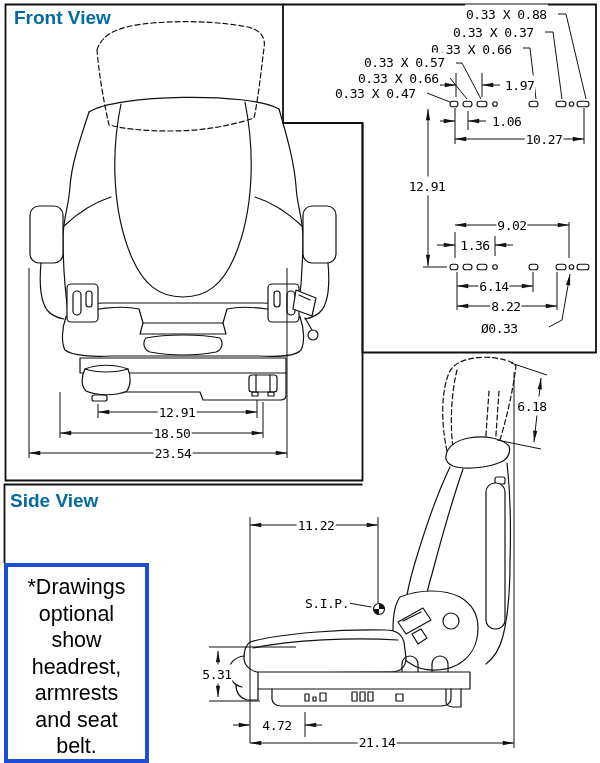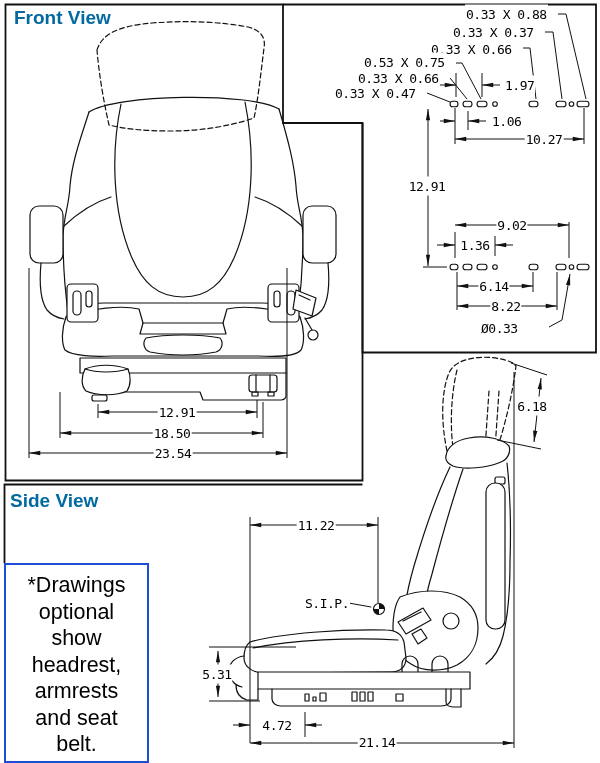--- a/index.html
+++ b/index.html
@@ -6,21 +6,21 @@
   .page{position:relative;width:600px;height:763px;background:#fff;overflow:hidden;
         font-family:"Liberation Sans", sans-serif;}
   .page svg{position:absolute;left:0;top:0;z-index:1;}
   .title{position:absolute;z-index:3;font-family:Liberation Sans, sans-serif;font-weight:bold;
          font-size:19px;line-height:20px;color:#0369a1;white-space:nowrap;}
   .dim{position:absolute;z-index:2;font-family:"DejaVu Sans Mono", monospace;font-size:13px;
        letter-spacing:-0.5px;line-height:15px;color:#000;white-space:nowrap;background:#fff;padding:2px 1px;}
   .ctr{transform:translate(-50%,-50%);}
   .cy{transform:translateY(-50%);}
   .note-box{position:absolute;left:4px;top:563px;width:145px;height:200px;z-index:2;
-            border:2px solid #1d4ed8;background:#fff;box-sizing:border-box;text-align:center;padding-top:7px;}
+            border:4px solid #1d4ed8;background:#fff;box-sizing:border-box;text-align:center;padding-top:7px;}
   .note-line{font-size:21.5px;line-height:26.5px;color:#000;}
 </style>
 </head>
 <body>
 
 <div class="page">
 
   <svg width="600" height="763" viewBox="0 0 600 763">
     <defs>
       <marker id="aE" viewBox="0 0 10 8" refX="10" refY="4" markerWidth="12" markerHeight="9" orient="auto" markerUnits="userSpaceOnUse">
@@ -200,21 +200,21 @@
   <span class="title" style="left:14px;top:8px;">Front View</span>
   <span class="title" style="left:10px;top:491px;">Side View</span>
 
   <span class="dim ctr" style="left:177px;top:412px;">12.91</span>
   <span class="dim ctr" style="left:172px;top:433px;text-align:center;">18.50</span>
   <span class="dim ctr" style="left:173px;top:453px;">23.54</span>
 
   <span class="dim cy" style="left:465px;top:14px;">0.33 X 0.88</span>
   <span class="dim cy" style="left:452px;top:31.5px;">0.33 X 0.37</span>
   <span class="dim cy" style="left:430px;top:48.5px;">0.33 X 0.66</span>
-  <span class="dim cy" style="left:363px;top:62px;">0.53 X 0.75</span>
+  <span class="dim cy" style="left:363px;top:62px;">0.33 X 0.57</span>
   <span class="dim cy" style="left:357px;top:77.5px;">0.33 X 0.66</span>
   <span class="dim cy" style="left:334px;top:93px;">0.33 X 0.47</span>
 
   <span class="dim cy" style="left:504px;top:85px;">1.97</span>
   <span class="dim cy" style="left:491px;top:121px;">1.06</span>
   <span class="dim ctr" style="left:544px;top:139px;">10.27</span>
   <span class="dim ctr" style="left:427px;top:186px;">12.91</span>
   <span class="dim ctr" style="left:512px;top:225px;">9.02</span>
   <span class="dim ctr" style="left:475px;top:245px;">1.36</span>
   <span class="dim ctr" style="left:494px;top:286px;">6.14</span>

